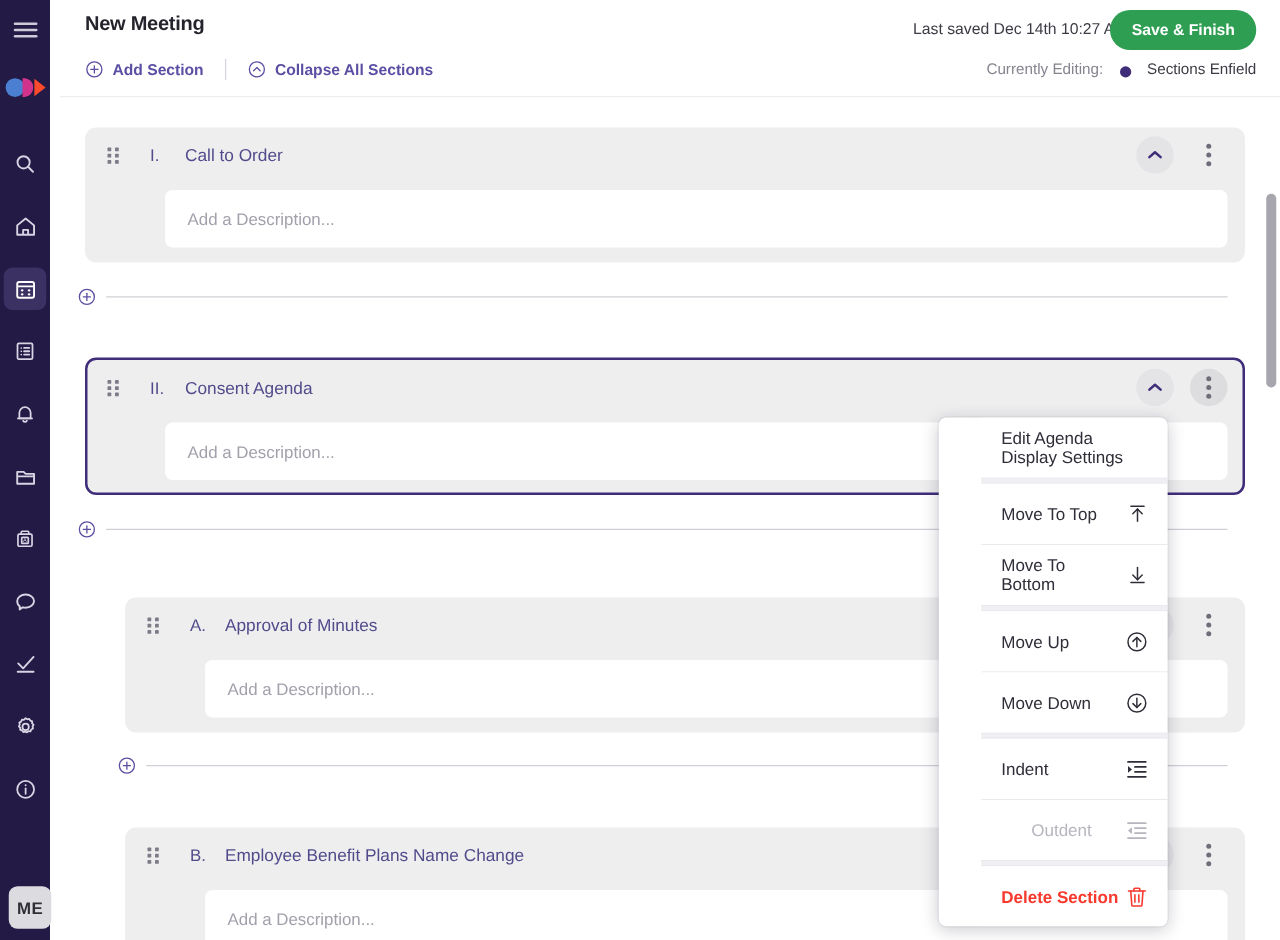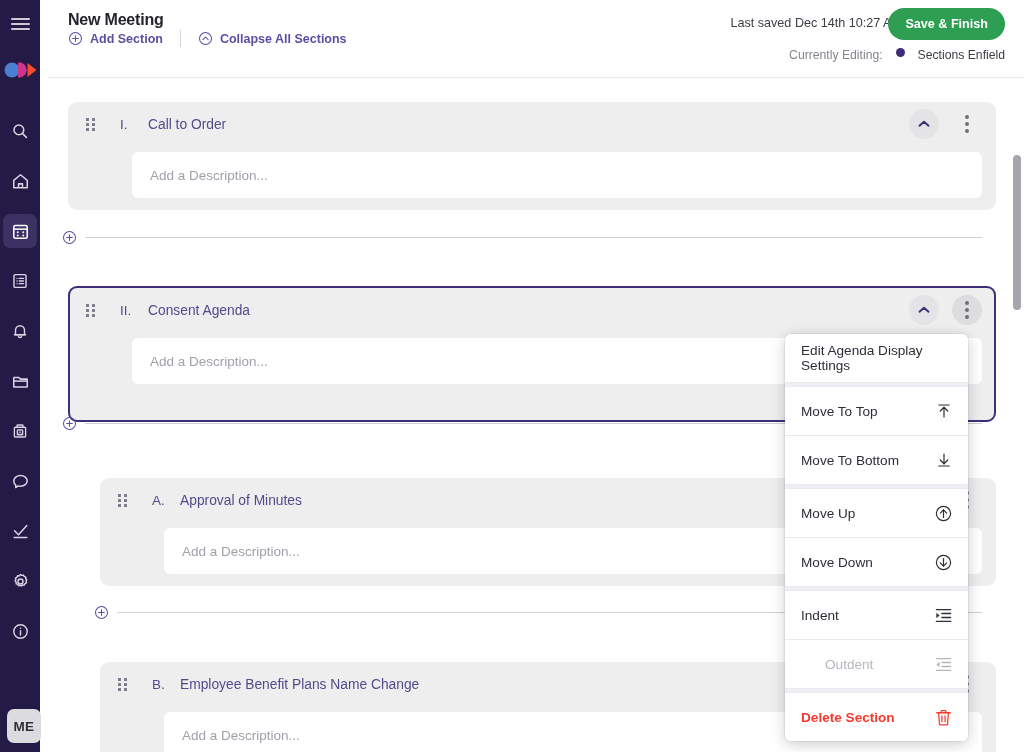--- a/index.html
+++ b/index.html
@@ -54,21 +54,21 @@
     position: absolute; left: 48px; top: 0;
     width: 976px; height: 78px; background: #fff;
     border-bottom: 1px solid #e9e9ee;
   }
   .page-title {
     position: absolute; left: 20px; top: 11px;
     font-size: 16px; font-weight: bold; color: #25242c;
     letter-spacing: -.2px;
   }
   .header-actions {
-    position: absolute; left: 20px; top: 30px;
+    position: absolute; left: 20px; top: 47px;
     display: flex; gap: 3px;
   }
   .hact {
     display: flex; align-items: center; gap: 7px;
     font-size: 12.5px; font-weight: bold; color: #5a4fa3;
     cursor: pointer;
   }
   .hact-sep {
     width: 1px; height: 17px; background: #d5d3e0;
     margin: 0 14px;
@@ -79,21 +79,21 @@
   }
   .save-btn {
     position: absolute; right: 19px; top: 8px;
     background: #2e9e52; color: #fff;
     font-size: 12.6px; font-weight: bold;
     padding: 9px 17px; border-radius: 18px;
     border: none; cursor: pointer; white-space: nowrap;
   }
   .editing-row {
     position: absolute; right: 19px; top: 48px;
-    display: flex; align-items: flex-start; gap: 13px;
+    display: flex; align-items: flex-end; gap: 13px;
     font-size: 12.2px;
   }
   .editing-label { color: #86848f; }
   .editing-dot { width: 9px; height: 9px; border-radius: 50%; background: #3f2d7a; }
   .editing-name { color: #3d3c45; }
 
   
   .body {
     position: absolute; left: 48px; top: 78px;
     width: 976px; height: 674px;
@@ -155,27 +155,28 @@
   .add-row {
     position: absolute; display: flex; align-items: center;
     cursor: pointer;
   }
   .add-row .line {
     height: 1px; background: #cfcfd6; flex: 1; margin-left: 8px;
   }
 
   
   .dropdown {
-    position: absolute; left: 785px; top: 334px;
+    position: absolute; left: 751px; top: 334px;
     width: 183px;
     background: #fff;
     border-radius: 6px;
     box-shadow: 0 3px 14px rgba(20,18,40,.22), 0 0 0 1px rgba(20,18,40,.05);
     overflow: hidden;
     z-index: 50;
+    padding-left: 34px;
   }
   .dd-item {
     position: relative;
     height: 48px;
     display: flex; align-items: center;
     padding: 0 15px 0 16px;
     font-size: 13.6px; color: #2f2e38;
     cursor: pointer;
     background: #fff;
   }
@@ -369,21 +370,21 @@
 
     <div class="add-row" style="left:14px; top:152px; width:920px;">
       <svg width="15" height="15" viewBox="0 0 20 20" fill="none" stroke="#5a4fa3" stroke-width="1.4" stroke-linecap="round">
         <circle cx="10" cy="10" r="8"></circle>
           <line x1="10" y1="6.2" x2="10" y2="13.8"></line>
           <line x1="6.2" y1="10" x2="13.8" y2="10"></line>
       </svg>
       <span class="line"></span>
     </div>
 
-    <div class="section-card selected" style="left:20px; top:208px; width:928px; height:136px;">
+    <div class="section-card selected" style="left:20px; top:208px; width:928px; height:110px;">
       <div class="sec-head">
         <div class="grip" style="margin-left:16px;">
           <i></i>
             <i></i>
             <i></i>
             <i></i>
             <i></i>
             <i></i>
         </div>
         <span class="sec-num">II.</span>

